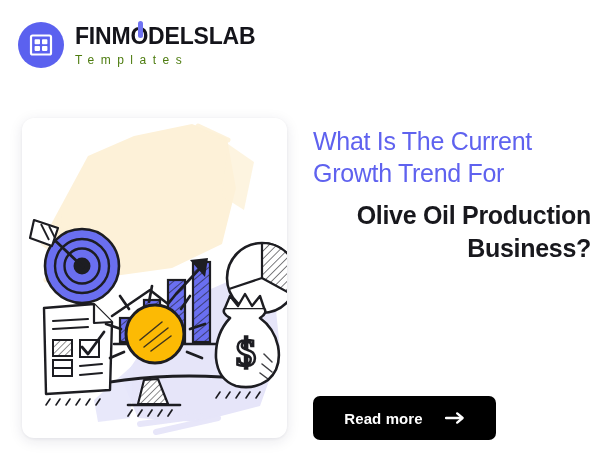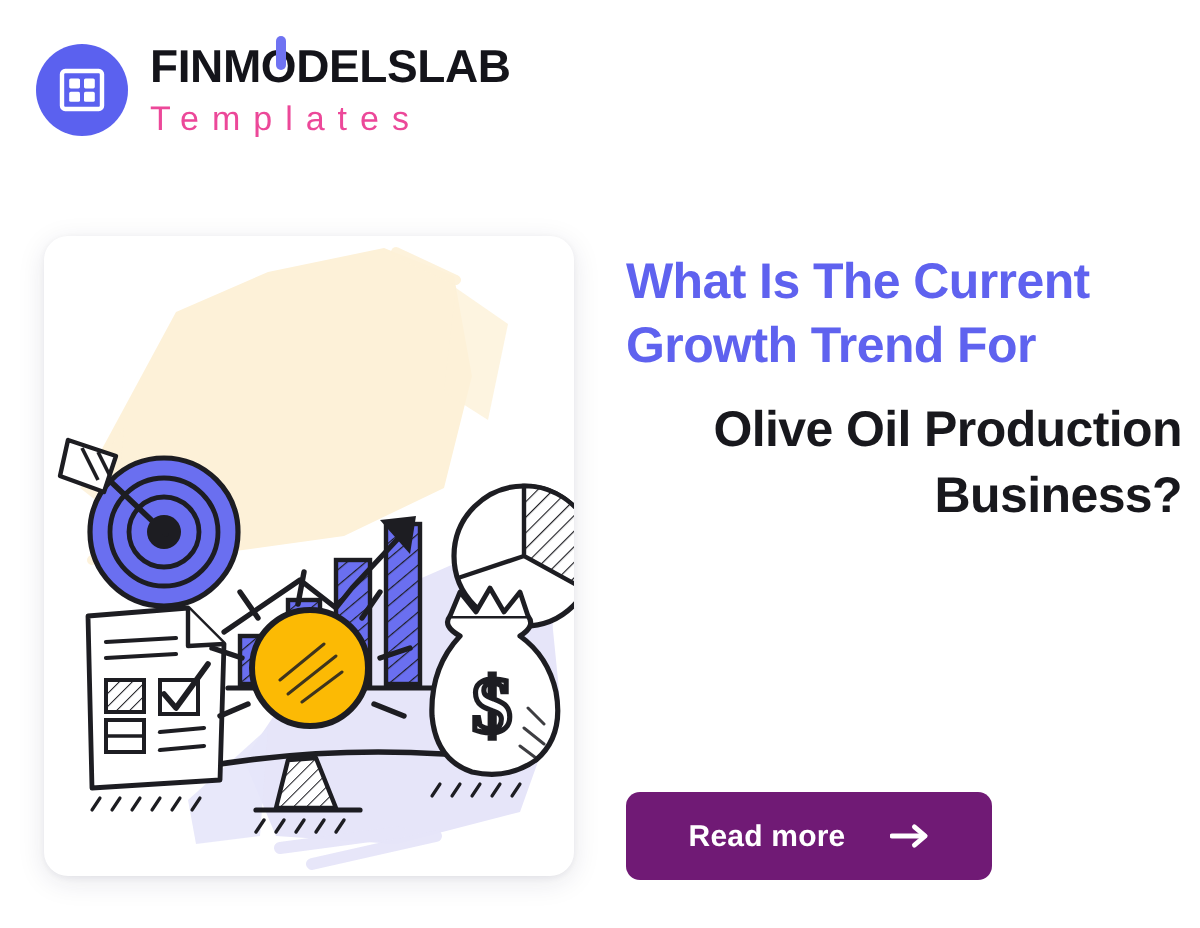--- a/index.html
+++ b/index.html
@@ -56,24 +56,24 @@
     position: absolute;
     left: 63px;
     top: -4px;
     width: 5px;
     height: 17px;
     border-radius: 3px;
     background: #6f73f2;
   }
   .brand-sub {
     margin-top: 6px;
-    font-size: 17px;
+    font-size: 12px;
     font-weight: 500;
     letter-spacing: 6.5px;
-    color: #ec4899;
+    color: #4d7c0f;
     white-space: nowrap;
   }
 
   
   .illustration-card {
     position: absolute;
     left: 22px;
     top: 118px;
     width: 265px;
     height: 320px;
@@ -89,21 +89,21 @@
   .content {
     position: absolute;
     left: 313px;
     top: 126px;
     width: 278px;
   }
   .headline-accent {
     margin: 0;
     font-size: 25px;
     line-height: 1.26;
-    font-weight: 700;
+    font-weight: 400;
     color: #5f62ef;
     letter-spacing: -0.3px;
   }
   .headline-main {
     margin: 10px 0 0 0;
     font-size: 25px;
     line-height: 1.30;
     font-weight: 700;
     color: #18181d;
     letter-spacing: -0.3px;
@@ -112,21 +112,21 @@
 
   
   .cta-button {
     position: absolute;
     left: 313px;
     top: 396px;
     width: 183px;
     height: 44px;
     border: none;
     border-radius: 7px;
-    background: #701a75;
+    background: #000000;
     color: #ffffff;
     font-family: "Liberation Sans", sans-serif;
     font-size: 15px;
     font-weight: 700;
     letter-spacing: 0.1px;
     display: flex;
     align-items: center;
     justify-content: center;
     gap: 22px;
     cursor: pointer;

